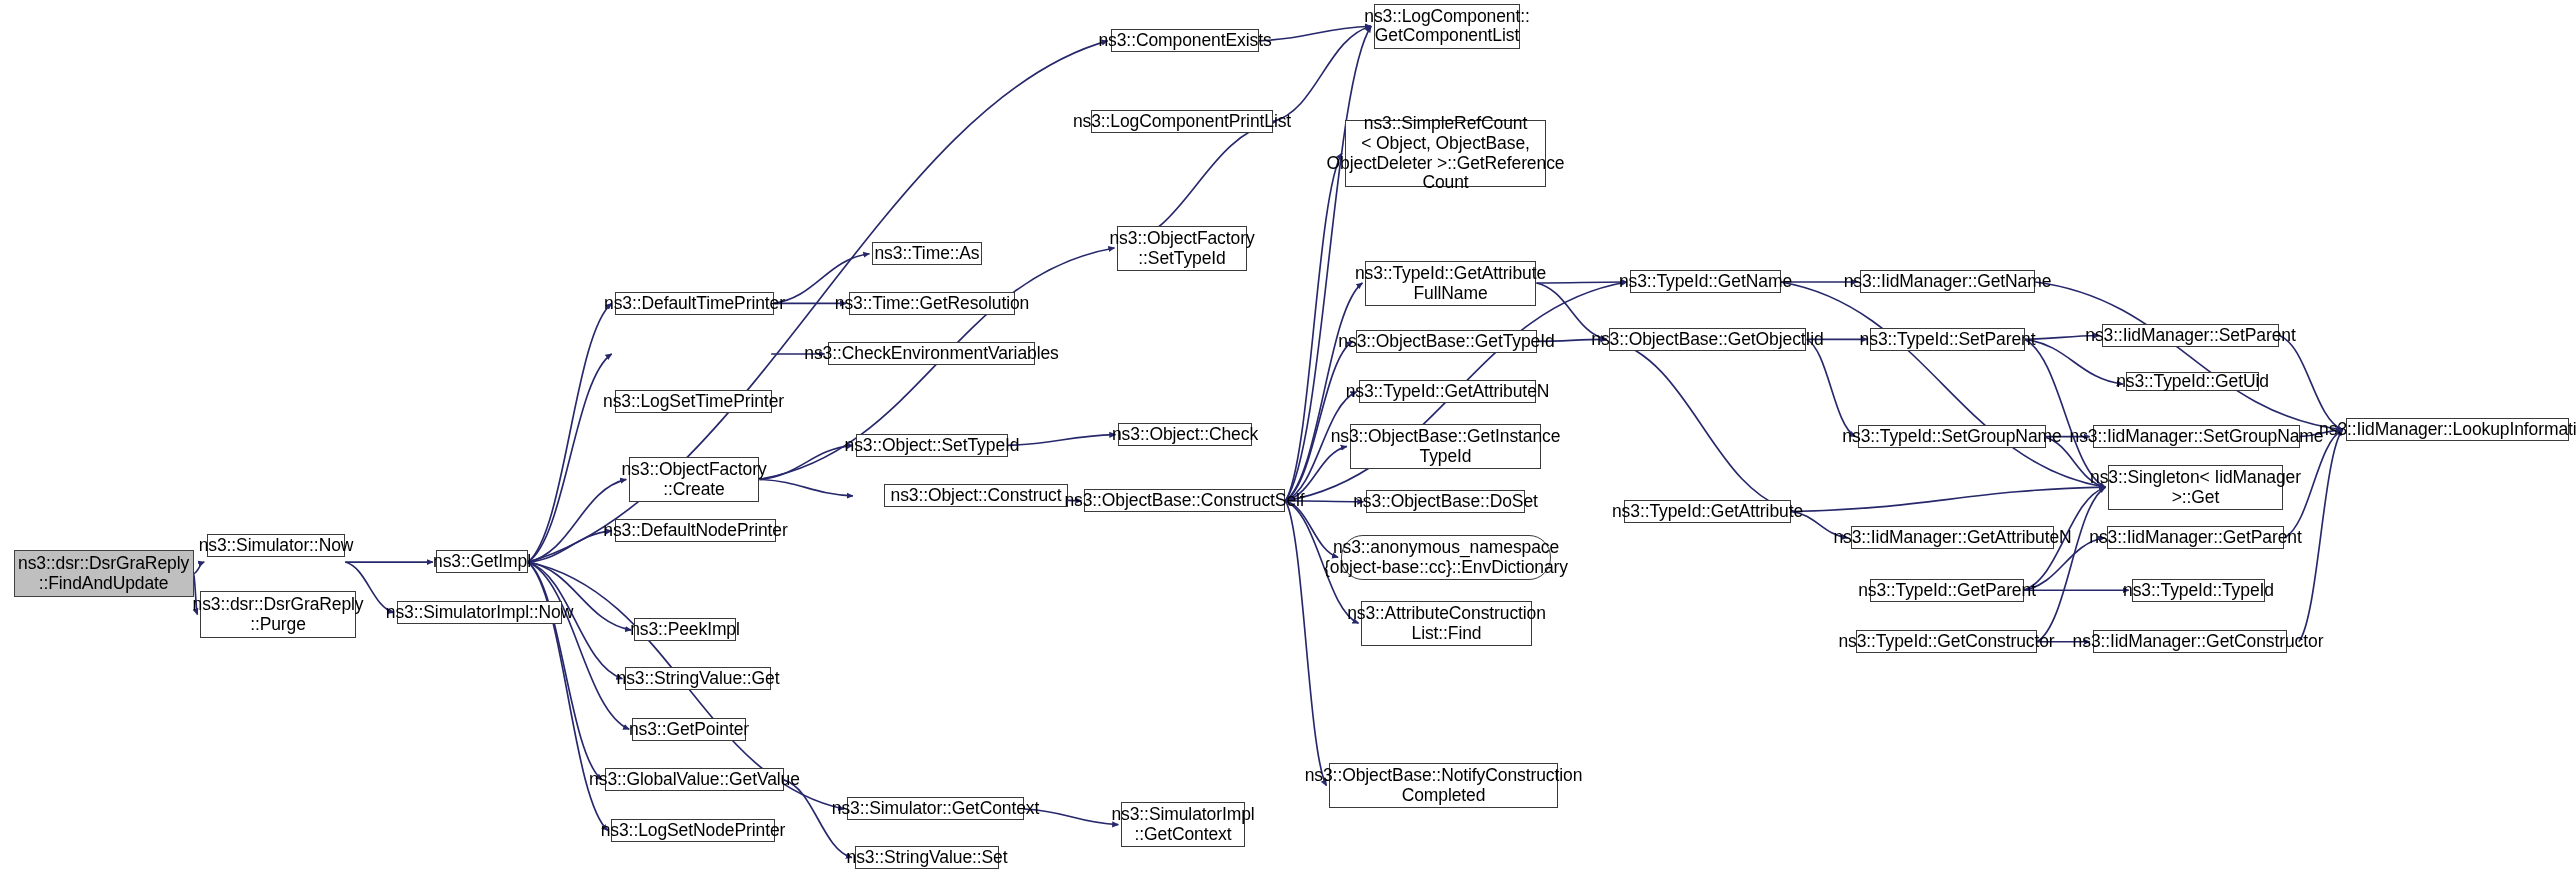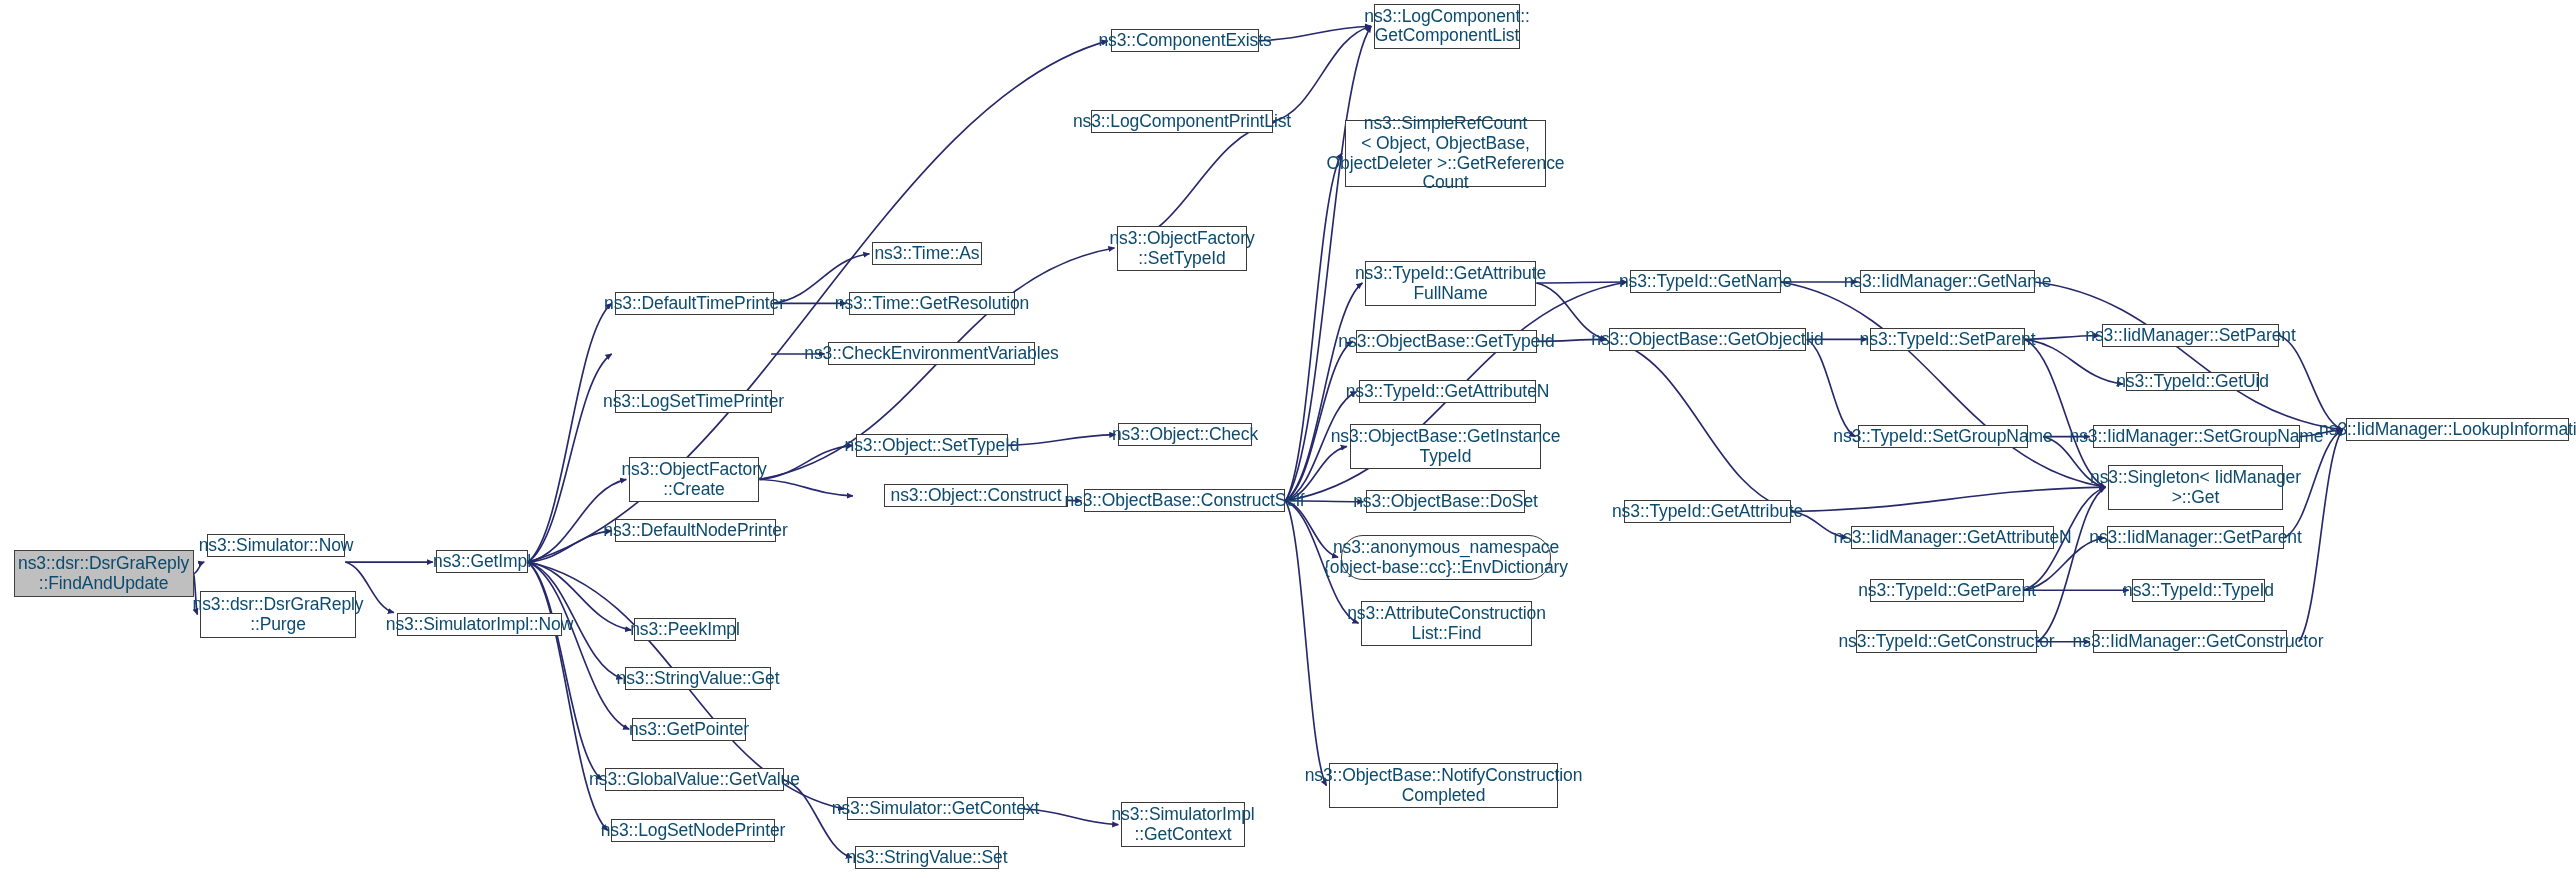--- a/index.html
+++ b/index.html
@@ -1,20 +1,20 @@
 <!DOCTYPE html>
 <html><head>
 <meta charset="utf-8">
 <style>
   html,body{margin:0;padding:0;background:#ffffff;}
   #stage{position:relative;width:2576px;height:881px;background:#ffffff;
          font-family:"Liberation Sans","DejaVu Sans",sans-serif;overflow:hidden;}
   svg#edges{position:absolute;left:0;top:0;width:2576px;height:881px;}
   .node{position:absolute;box-sizing:border-box;border:1.6px solid #3a3a3a;
-        background:#ffffff;color:#0c4a6e;font-size:17.5px;line-height:1.12;
+        background:#ffffff;color:#000000;font-size:17.5px;line-height:1.12;
         display:flex;align-items:center;justify-content:center;text-align:center;
         white-space:pre;letter-spacing:-0.1px;}
   .node.root{background:#bfbfbf;border-color:#404040;}
 </style>
 </head>
 <body>
 
 <div id="stage">
   <svg id="edges" viewBox="0 0 2649 906" xmlns="http://www.w3.org/2000/svg">
       <defs>
@@ -87,21 +87,21 @@
       <path d="M 1053 832 C 1096.65 833.92, 1106.35 846.08, 1150 848" fill="none" stroke="#27286b" stroke-width="1.7" marker-end="url(#arrow)"></path>
       <path d="M 806 802 C 837.5 811.6, 844.5 872.4, 876 882" fill="none" stroke="#27286b" stroke-width="1.7" marker-end="url(#arrow)"></path>
     </svg>
   <div id="nodelayer">
       <div class="node root" style="left: 13.6px; top: 550px; width: 180px; height: 47px;">ns3::dsr::DsrGraReply
 ::FindAndUpdate</div>
       <div class="node" style="left: 207px; top: 534px; width: 138px; height: 23px;">ns3::Simulator::Now</div>
       <div class="node" style="left: 200px; top: 591px; width: 156px; height: 47px;">ns3::dsr::DsrGraReply
 ::Purge</div>
       <div class="node" style="left: 436px; top: 550px; width: 92px; height: 23px;">ns3::GetImpl</div>
-      <div class="node" style="left: 397px; top: 601px; width: 165px; height: 23px; margin-top: 12px;">ns3::SimulatorImpl::Now</div>
+      <div class="node" style="left: 397px; top: 601px; width: 165px; height: 23px;">ns3::SimulatorImpl::Now</div>
       <div class="node" style="left: 615px; top: 292px; width: 159px; height: 23px;">ns3::DefaultTimePrinter</div>
       <div class="node" style="left: 615px; top: 342px; width: 157px; height: 23px; margin-top: 48px;">ns3::LogSetTimePrinter</div>
       <div class="node" style="left: 872px; top: 242px; width: 110px; height: 23px;">ns3::Time::As</div>
       <div class="node" style="left: 849px; top: 292px; width: 166px; height: 23px;">ns3::Time::GetResolution</div>
       <div class="node" style="left: 828px; top: 342px; width: 207px; height: 23px;">ns3::CheckEnvironmentVariables</div>
       <div class="node" style="left: 629px; top: 457px; width: 130px; height: 45px;">ns3::ObjectFactory
 ::Create</div>
       <div class="node" style="left: 615px; top: 519px; width: 161px; height: 23px;">ns3::DefaultNodePrinter</div>
       <div class="node" style="left: 634px; top: 618px; width: 102px; height: 23px;">ns3::PeekImpl</div>
       <div class="node" style="left: 625px; top: 667px; width: 146px; height: 23px;">ns3::StringValue::Get</div>
@@ -137,21 +137,21 @@
 {object-base::cc}::EnvDictionary</div>
       <div class="node" style="left: 1361px; top: 601px; width: 171px; height: 45px;">ns3::AttributeConstruction
 List::Find</div>
       <div class="node" style="left: 1329px; top: 763px; width: 229px; height: 45px;">ns3::ObjectBase::NotifyConstruction
 Completed</div>
       <div class="node" style="left: 1630px; top: 270px; width: 151px; height: 23px;">ns3::TypeId::GetName</div>
       <div class="node" style="left: 1609px; top: 328px; width: 197px; height: 23px;">ns3::ObjectBase::GetObjectIid</div>
       <div class="node" style="left: 1624px; top: 500px; width: 167px; height: 23px;">ns3::TypeId::GetAttribute</div>
       <div class="node" style="left: 1860px; top: 270px; width: 175px; height: 23px;">ns3::IidManager::GetName</div>
       <div class="node" style="left: 1870px; top: 328px; width: 155px; height: 23px;">ns3::TypeId::SetParent</div>
-      <div class="node" style="left: 1858px; top: 425px; width: 170px; height: 23px;">ns3::TypeId::SetGroupName</div>
+      <div class="node" style="left: 1858px; top: 425px; width: 188px; height: 23px;">ns3::TypeId::SetGroupName</div>
       <div class="node" style="left: 1851px; top: 526px; width: 203px; height: 23px;">ns3::IidManager::GetAttributeN</div>
       <div class="node" style="left: 1870px; top: 579px; width: 154px; height: 23px;">ns3::TypeId::GetParent</div>
       <div class="node" style="left: 1856px; top: 630px; width: 181px; height: 23px;">ns3::TypeId::GetConstructor</div>
       <div class="node" style="left: 2102px; top: 324px; width: 177px; height: 23px;">ns3::IidManager::SetParent</div>
       <div class="node" style="left: 2126px; top: 372px; width: 133px; height: 19px; text-align: right;">ns3::TypeId::GetUid</div>
       <div class="node" style="left: 2093px; top: 425px; width: 207px; height: 23px;">ns3::IidManager::SetGroupName</div>
       <div class="node" style="left: 2108px; top: 465px; width: 175px; height: 45px;">ns3::Singleton&lt; IidManager
 &gt;::Get</div>
       <div class="node" style="left: 2107px; top: 526px; width: 177px; height: 23px;">ns3::IidManager::GetParent</div>
       <div class="node" style="left: 2132px; top: 579px; width: 133px; height: 23px;">ns3::TypeId::TypeId</div>

